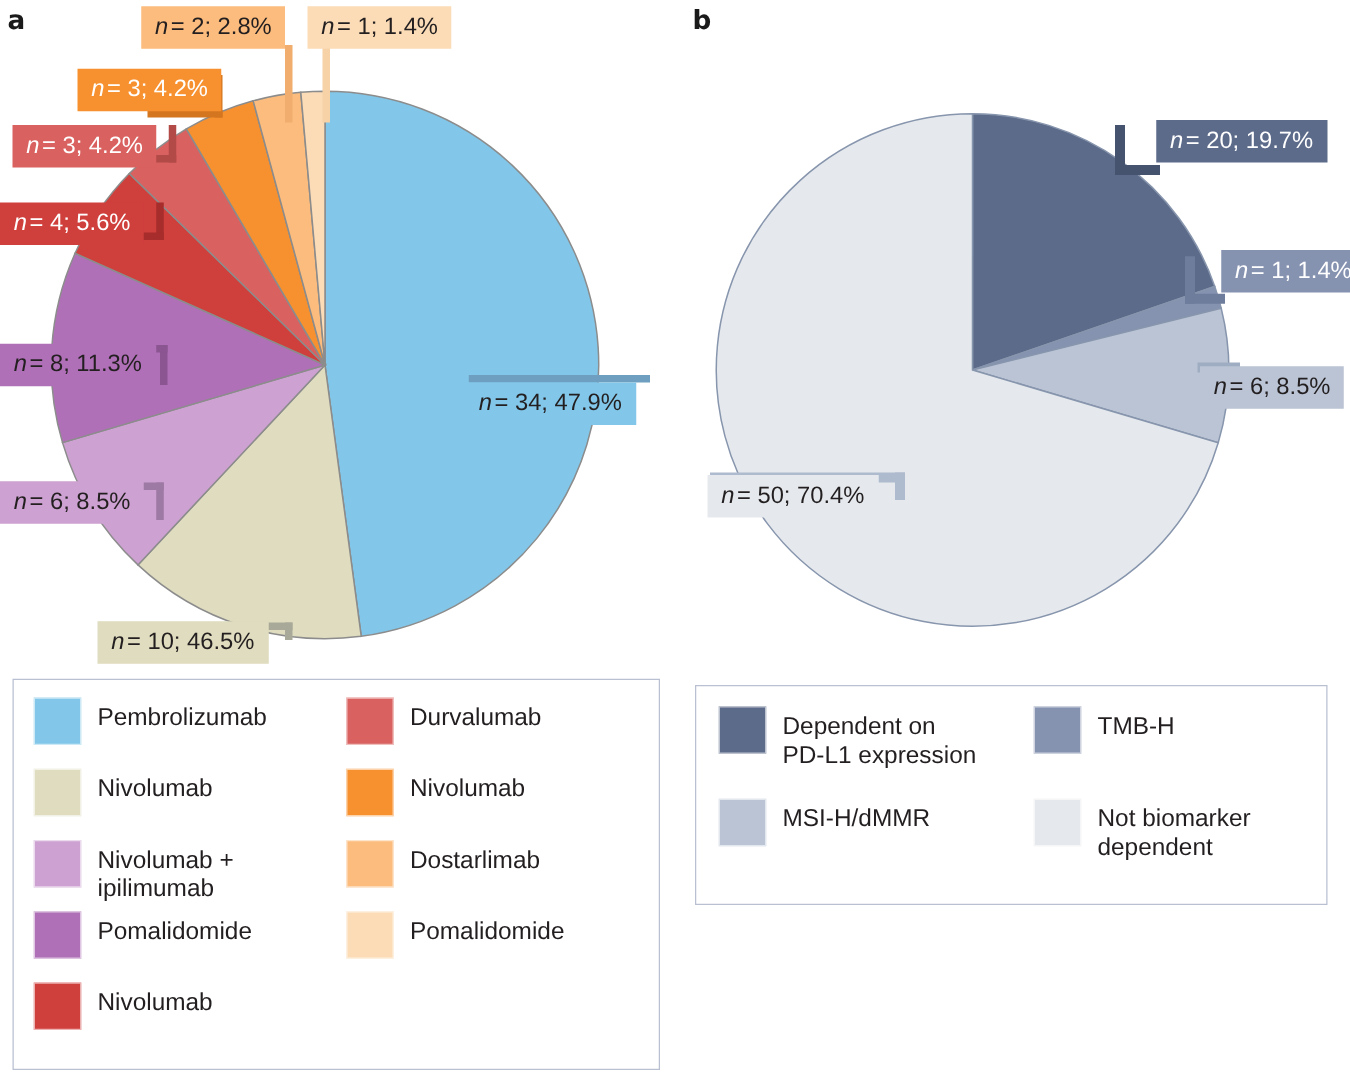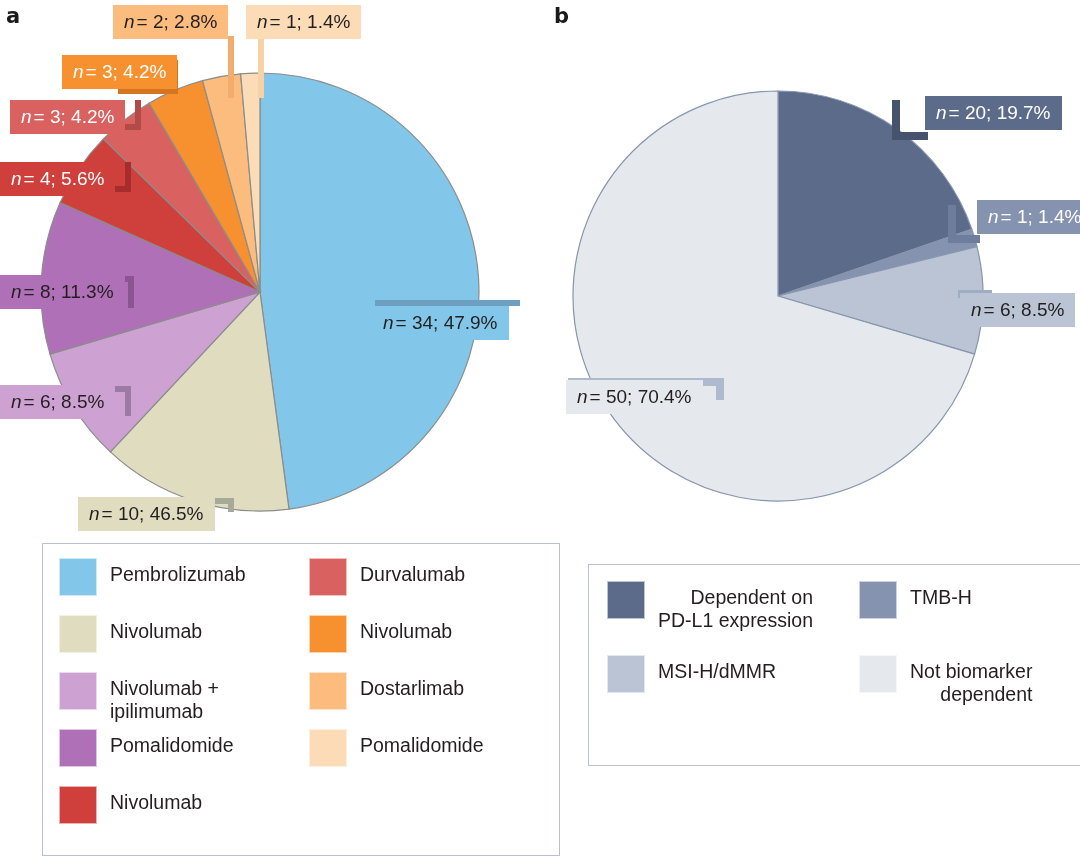--- a/index.html
+++ b/index.html
@@ -36,21 +36,20 @@
 
   
   .leader{position:absolute;}
 
   
   .legend-box{
     position:absolute;
     border:1px solid #b9c0d2;
     background:#ffffff;
     box-sizing:border-box;
-    margin-left:32px;
   }
   .legend-grid{
     position:absolute;
     display:grid;
   }
   .legend-item{display:flex;align-items:flex-start;}
   .swatch{
     width:38px;height:38px;flex:0 0 38px;margin-right:13px;
     border:1px solid rgba(255,255,255,0.6);
     box-sizing:border-box;
@@ -223,21 +222,21 @@
   <div class="callout" style="left:420px;top:293px;background:#bac4d4;">
     <span class="nit">n</span>
       <span> = 6; 8.5%</span>
   </div>
 
   <div class="callout" style="left:26px;top:380px;background:#e5e9ed;">
     <span class="nit">n</span>
       <span> = 50; 70.4%</span>
   </div>
 
-  <div class="legend-box" style="left:16px;top:564px;width:506px;height:202px;text-align:right;">
+  <div class="legend-box" style="left:16px;top:548px;width:506px;height:176px;">
     <div class="legend-grid" id="legend-b-grid" style="left: 18px; top: 16px; width: 470px; grid-template-columns: 252px 218px; grid-auto-rows: 74px; grid-auto-flow: row;">
         <div class="legend-item">
           <div class="swatch" style="background: rgb(93, 107, 138);"></div>
           <div class="legend-label">Dependent on<br>PD-L1 expression</div>
         </div>
         <div class="legend-item">
           <div class="swatch" style="background: rgb(133, 146, 176);"></div>
           <div class="legend-label">TMB-H</div>
         </div>
         <div class="legend-item">

